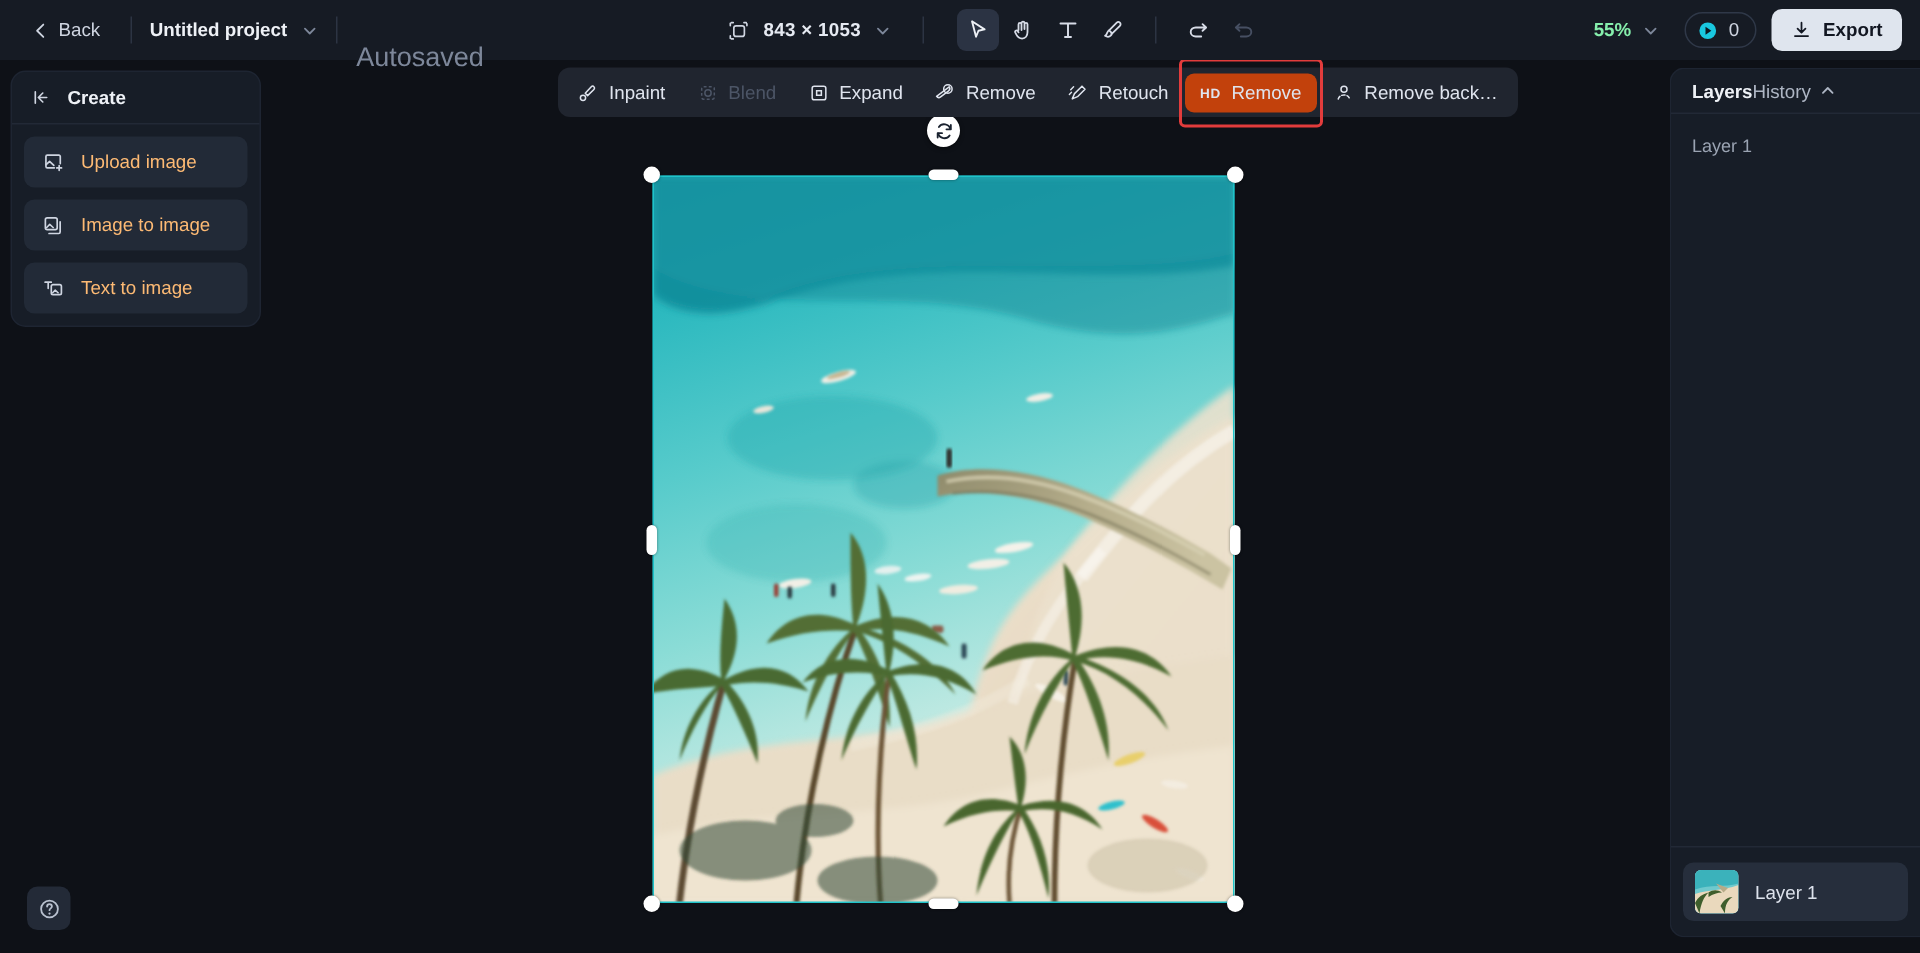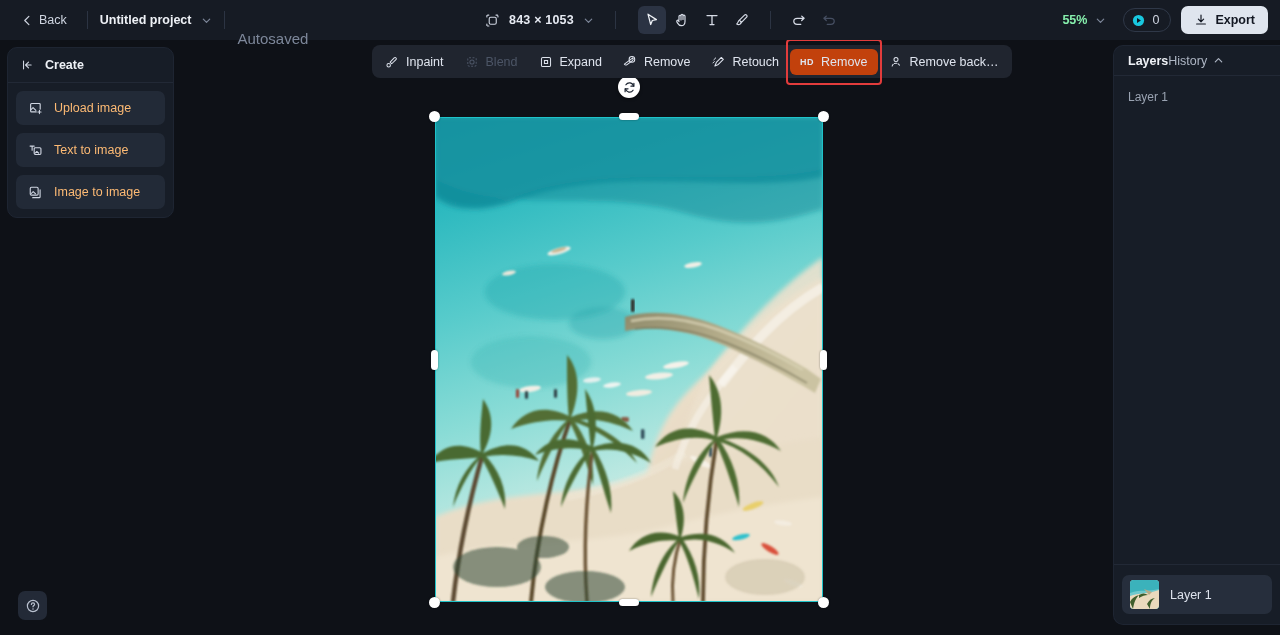--- a/index.html
+++ b/index.html
@@ -19,21 +19,21 @@
     z-index: 30;
   }
   .tb-left { display: flex; align-items: center; padding-left: 14px; gap: 0; }
   .back-btn {
     display: flex; align-items: center; gap: 6px;
     color: #cfd5e1; font-size: 12.5px; padding: 5px 8px; border-radius: 5px; cursor: pointer;
   }
   .vdiv { width: 1px; height: 18px; background: #2c3443; margin: 0 12px; }
   .proj-name { color: #eef1f6; font-size: 12.5px; font-weight: bold; }
   .proj-caret { color: #7d879a; margin-left: 10px; cursor: pointer; display:flex; }
-  .autosaved { color: #7d879a; font-size: 15px; margin-top: 36px; }
+  .autosaved { color: #7d879a; font-size: 18px; margin-top: 36px; }
 
   .tb-center {
     position: absolute; left: 478px; top: 0; height: 40px;
     display: flex; align-items: center; gap: 2px;
   }
   .canvas-size-chip {
     display: flex; align-items: center; gap: 9px;
     padding: 5px 7px; border-radius: 6px; cursor: pointer;
   }
   .size-text { color: #e6eaf2; font-size: 12.5px; font-weight: bold; letter-spacing: .2px; }
@@ -298,36 +298,36 @@
             <path d="M13 8.6V3.6a1 1 0 0 0-1-1H3.8a1 1 0 0 0-1 1v7a1 1 0 0 0 1 1h5" fill="none" stroke="#cfd5e1" stroke-width="1.2" stroke-linecap="round"></path>
             <path d="M2.9 9.4 5.4 7l3 2.9" fill="none" stroke="#cfd5e1" stroke-width="1.2" stroke-linecap="round" stroke-linejoin="round"></path>
             <path d="M12.2 10v3.4M10.5 11.7h3.4" fill="none" stroke="#cfd5e1" stroke-width="1.2" stroke-linecap="round"></path>
           </svg>
       </span>
       <span>Upload image</span>
     </div>
     <div class="create-item">
       <span>
         <svg width="15" height="15" viewBox="0 0 16 16">
+            <rect x="2.4" y="2.4" width="8.4" height="8.4" rx="1.3" fill="none" stroke="#cfd5e1" stroke-width="1.2"></rect>
+            <path d="M3 9.6 5.5 7l2.8 2.6" fill="none" stroke="#cfd5e1" stroke-width="1.1" stroke-linejoin="round"></path>
+            <path d="M12.9 5.2v7.3a1 1 0 0 1-1 1H5" fill="none" stroke="#cfd5e1" stroke-width="1.2" stroke-linecap="round"></path>
+          </svg>
+      </span>
+      <span>Image to image</span>
+    </div>
+    <div class="create-item">
+      <span>
+        <svg width="15" height="15" viewBox="0 0 16 16">
             <path d="M2.2 3.3h4.4M4.4 3.3v4.4" fill="none" stroke="#cfd5e1" stroke-width="1.2" stroke-linecap="round"></path>
             <rect x="6.6" y="5" width="7.2" height="7.2" rx="1.2" fill="none" stroke="#cfd5e1" stroke-width="1.2"></rect>
             <path d="M7.2 11.2 9.4 9l2.4 2.2" fill="none" stroke="#cfd5e1" stroke-width="1.1" stroke-linejoin="round"></path>
           </svg>
       </span>
       <span>Text to image</span>
-    </div>
-    <div class="create-item">
-      <span>
-        <svg width="15" height="15" viewBox="0 0 16 16">
-            <rect x="2.4" y="2.4" width="8.4" height="8.4" rx="1.3" fill="none" stroke="#cfd5e1" stroke-width="1.2"></rect>
-            <path d="M3 9.6 5.5 7l2.8 2.6" fill="none" stroke="#cfd5e1" stroke-width="1.1" stroke-linejoin="round"></path>
-            <path d="M12.9 5.2v7.3a1 1 0 0 1-1 1H5" fill="none" stroke="#cfd5e1" stroke-width="1.2" stroke-linecap="round"></path>
-          </svg>
-      </span>
-      <span>Image to image</span>
     </div>
   </div>
 </div>
 
 <div class="action-bar">
   <div class="act">
     <span>
       <svg width="14" height="14" viewBox="0 0 16 16">
           <path d="M12.5 3.2c.6.6.6 1.5 0 2.1L7.7 10 5.9 8.2l4.6-5c.6-.6 1.5-.6 2 0z" fill="none" stroke="#dfe4ee" stroke-width="1.15" stroke-linejoin="round"></path>
           <circle cx="4.2" cy="11.7" r="2" fill="none" stroke="#dfe4ee" stroke-width="1.15"></circle>

